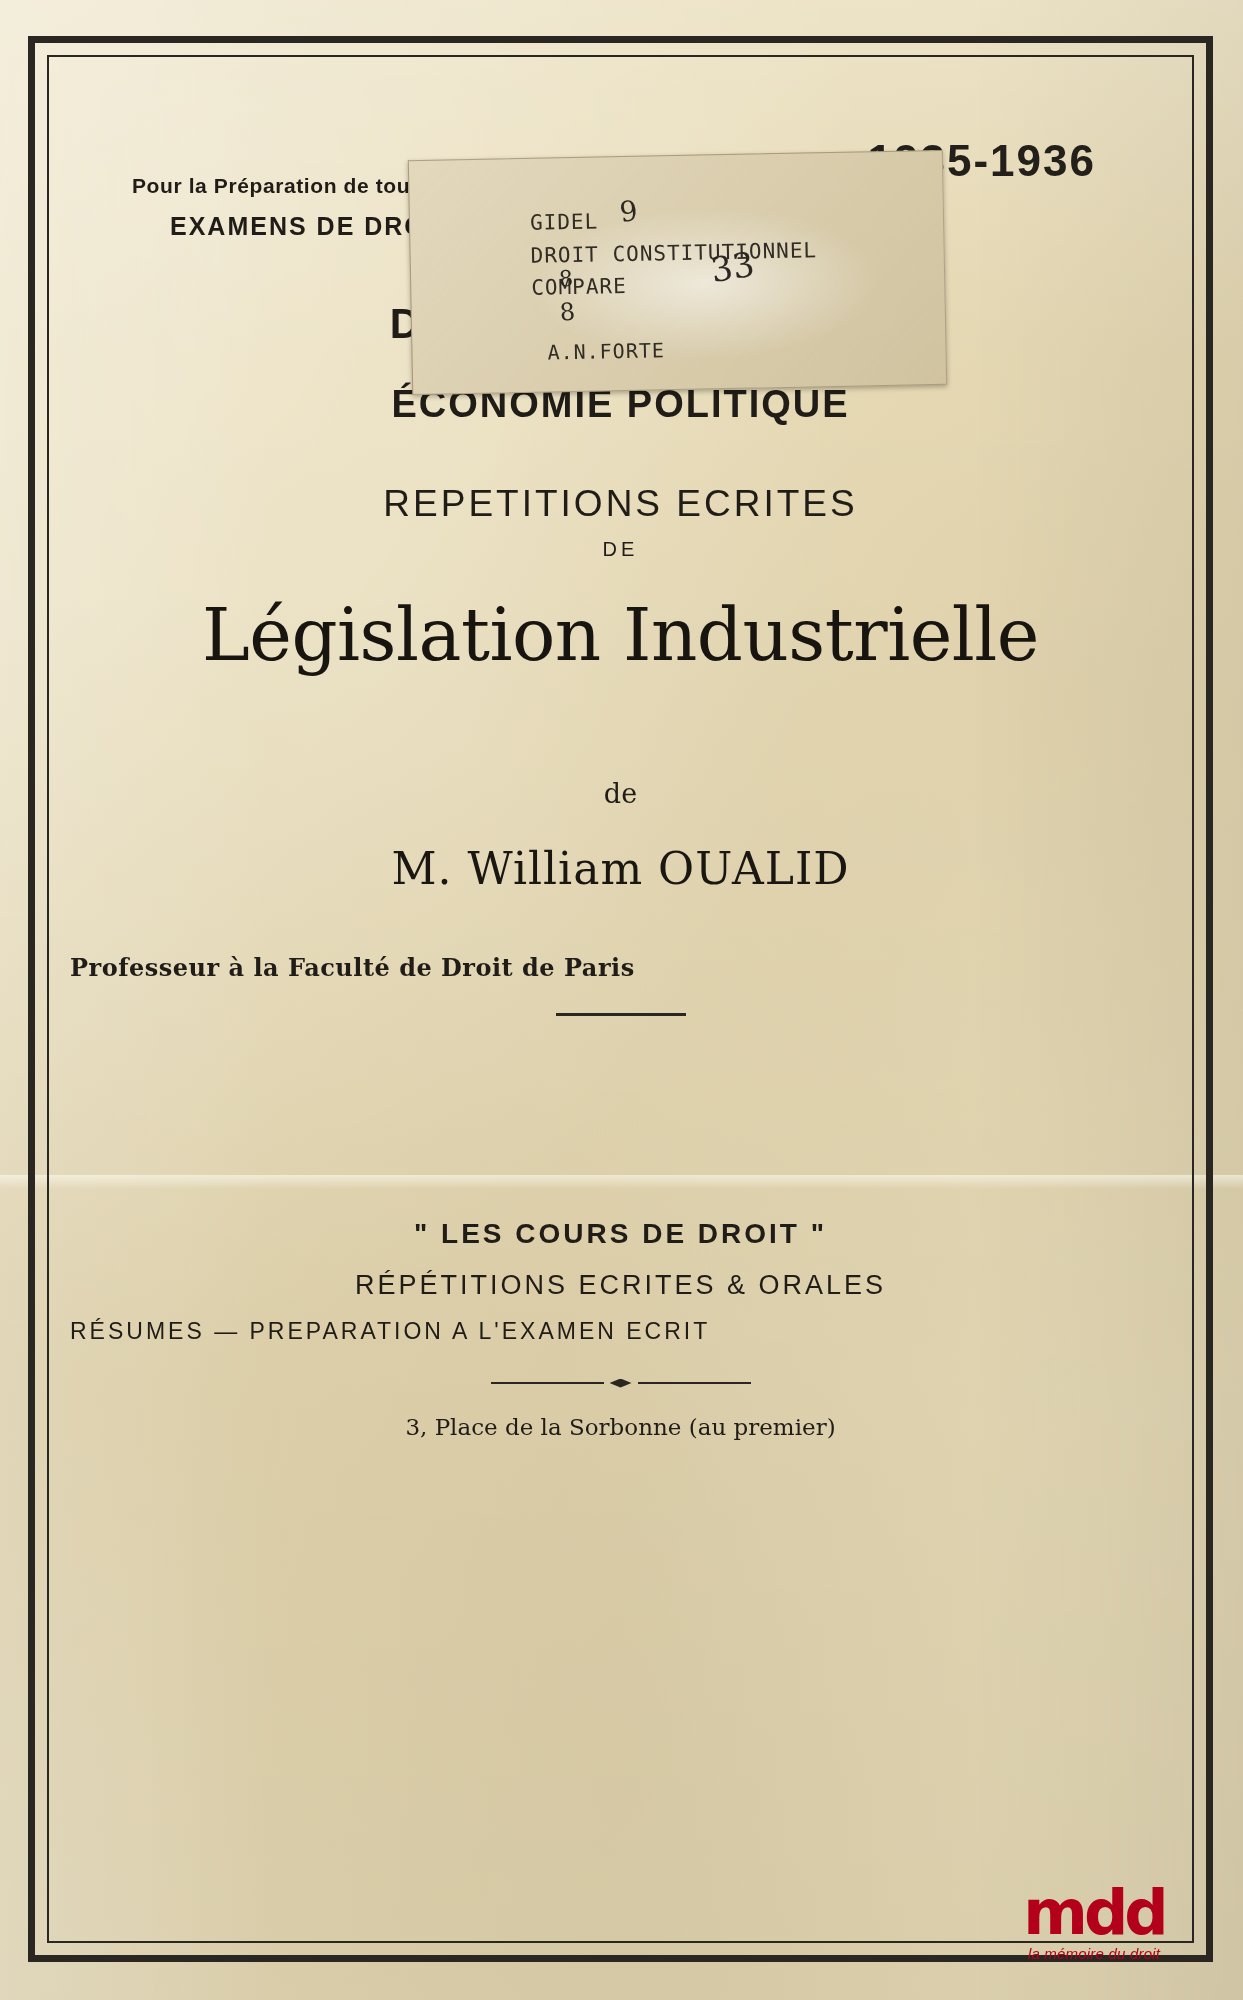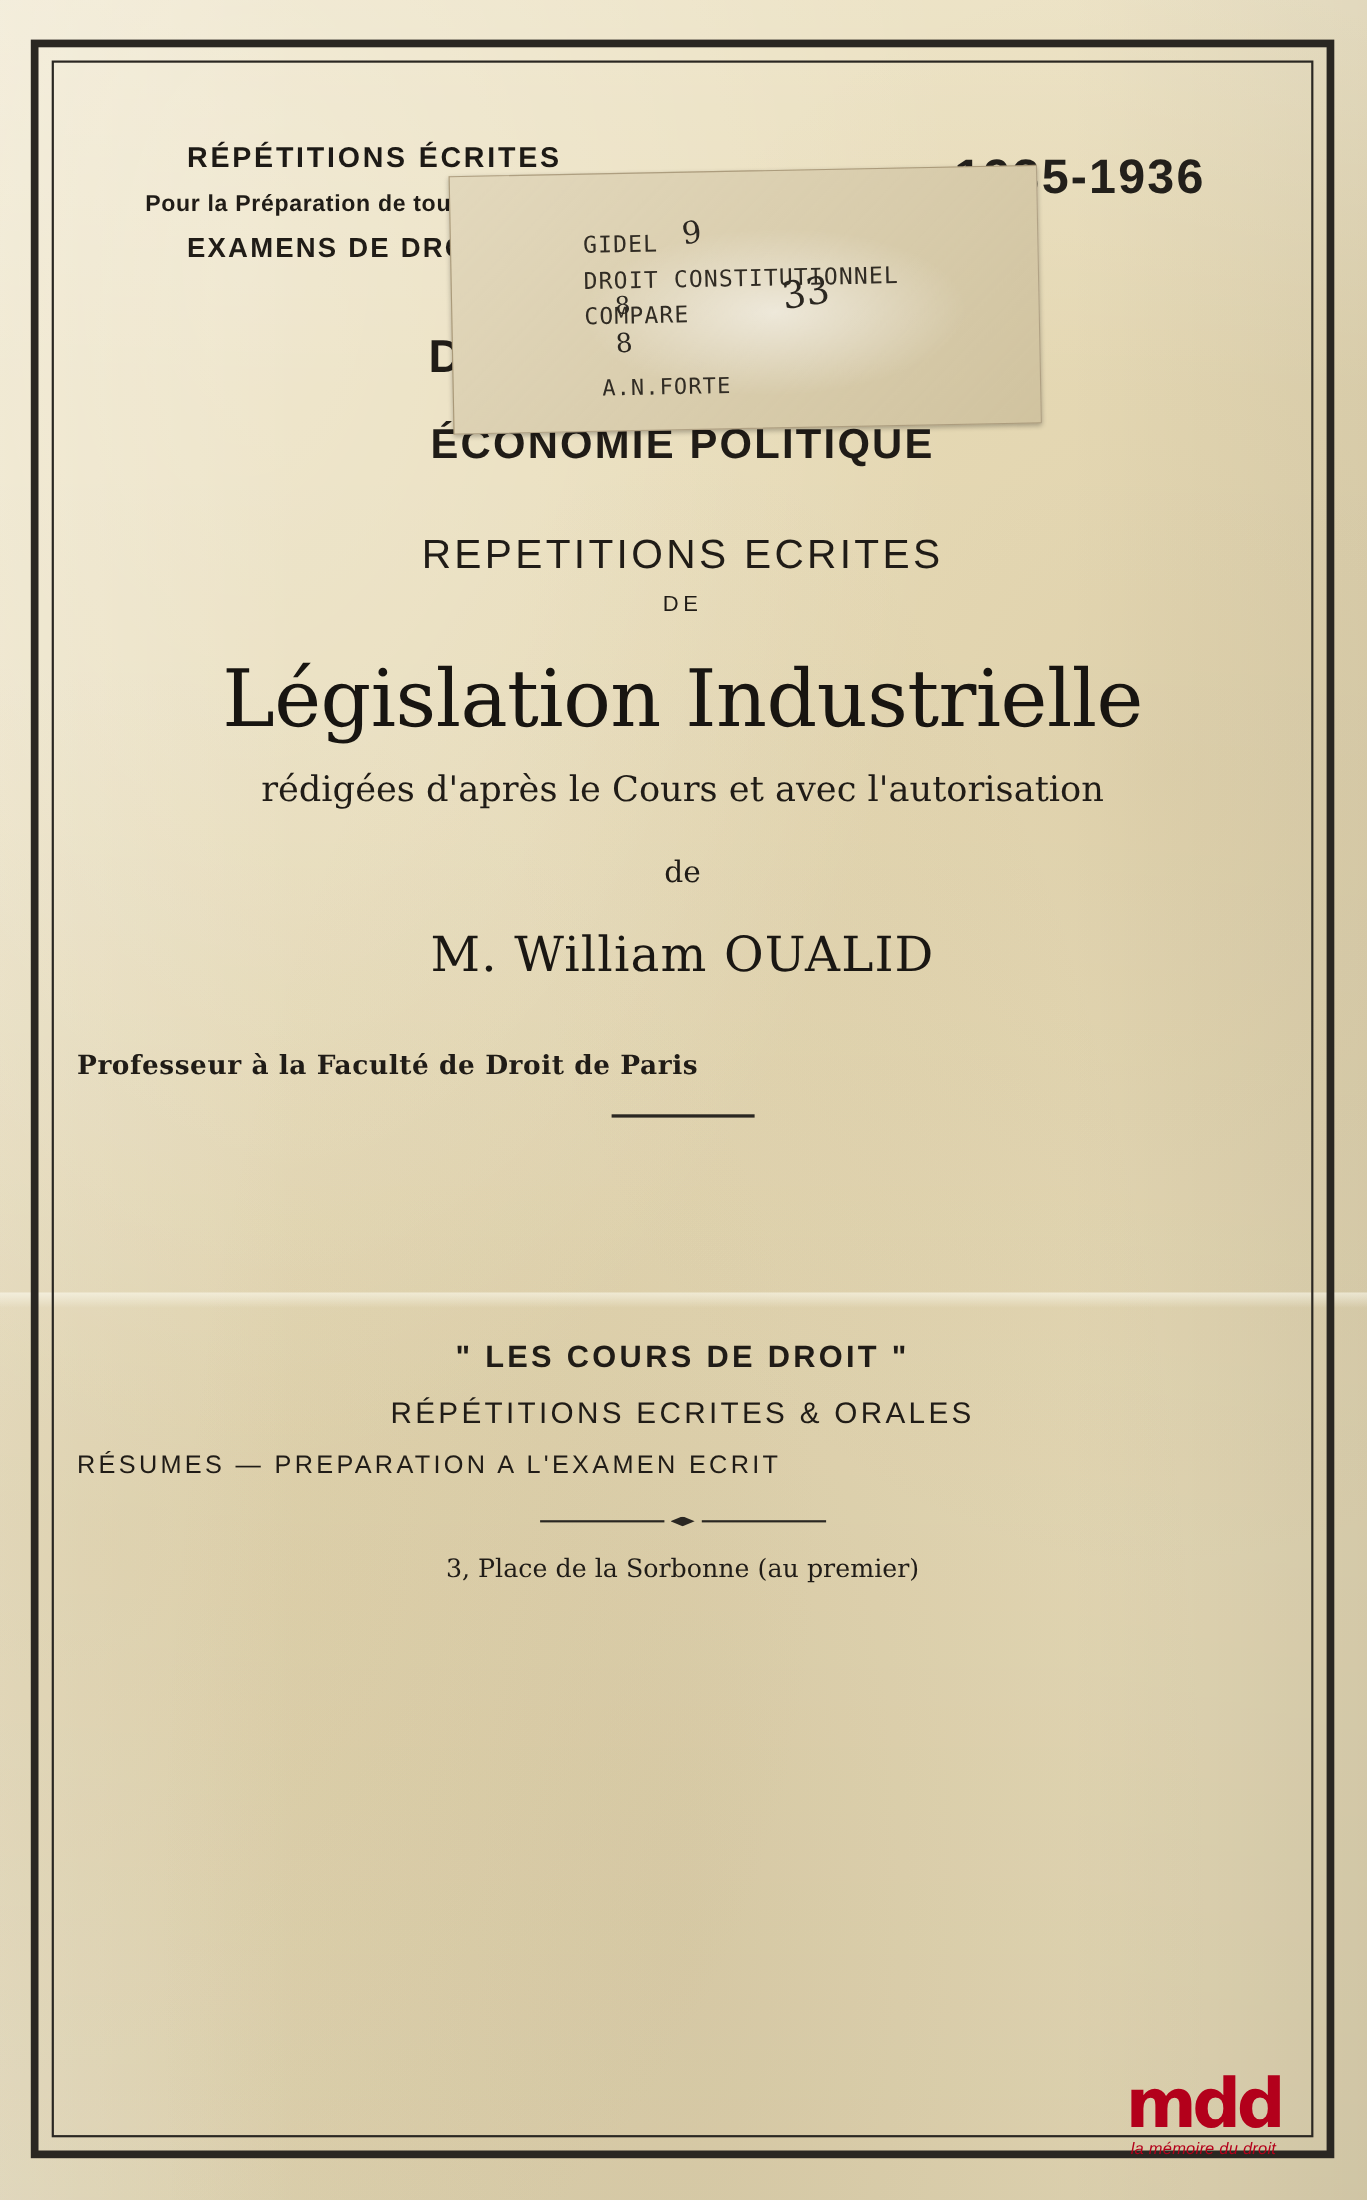--- a/index.html
+++ b/index.html
@@ -307,32 +307,30 @@
 
 <div class="page">
   <div class="grain"></div>
   <div class="fold" style="top:1175px"></div>
 
   <div class="frame-outer"></div>
   <div class="frame-inner"></div>
 
   <div class="content">
 
-    <div class="rep-ecrites">RÉPÉTITIONS ÉCRITES</div>
     <div class="prep-line">Pour la Préparation de tous les</div>
     <div class="examens">EXAMENS DE DROIT</div>
     <div class="year">1935-1936</div>
 
     <div class="diplome">DIPLOME D'ÉTUDES</div>
     <div class="eco-pol">ÉCONOMIE POLITIQUE</div>
     <div class="rep-ecrites-2">REPETITIONS ECRITES</div>
     <div class="de-1">DE</div>
 
     <div class="title-main">Législation Industrielle</div>
-    <div class="subtitle">rédigées d'après le Cours et avec l'autorisation</div>
     <div class="de-2">de</div>
     <div class="author">M. William OUALID</div>
     <div class="author-role">Professeur à la Faculté de Droit de Paris</div>
     <div class="rule-short"></div>
 
     <div class="pub-1">" LES COURS DE DROIT "</div>
     <div class="pub-2">RÉPÉTITIONS ECRITES &amp; ORALES</div>
     <div class="pub-3">RÉSUMES — PREPARATION A L'EXAMEN ECRIT</div>
     <div class="orn">
       <span class="bar"></span>

